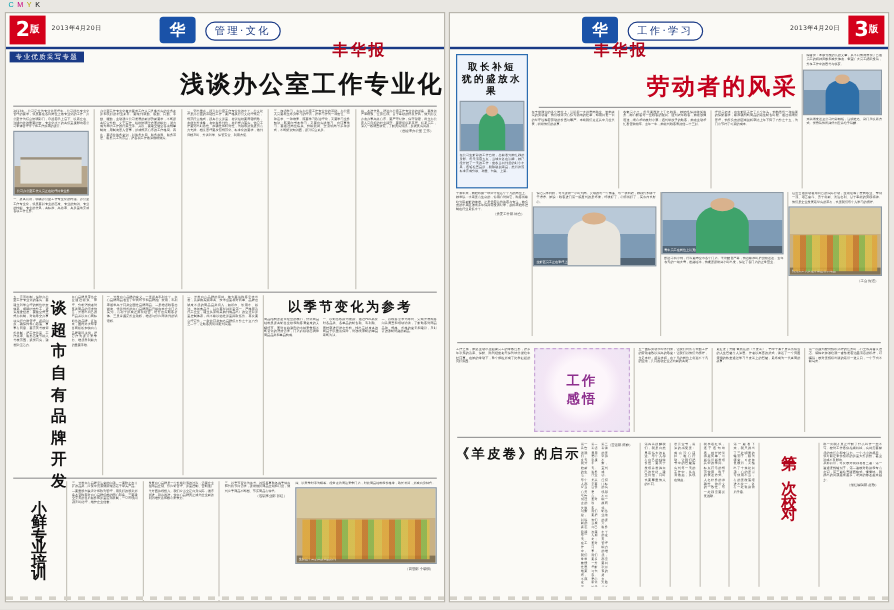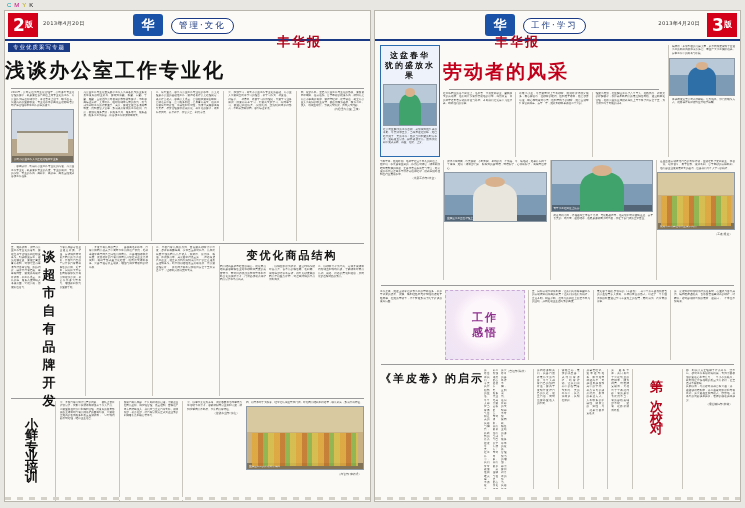--- a/index.html
+++ b/index.html
@@ -81,21 +81,21 @@
   }
   .paperlogo.r{right:200px;left:auto;}
   .subbar{
     position:absolute;top:32px;left:3px;
     background:#1a3a86;color:#fff;font-size:5.5px;
     padding:1px 5px;letter-spacing:1px;
   }
 
   
   .headline{
-    text-align:left;
+    text-align:right;
     font-size:20px;font-weight:bold;color:#111;
     letter-spacing:2px;
     padding:6px 0 2px 0;
     font-family:"DejaVu Serif", serif;
   }
   .headline.red{color:#c3001c;}
   .rule{height:1px;background:#9a9a9a;margin:2px 6px;}
 
   
   .tblock{
@@ -244,21 +244,21 @@
         <div class="headline" style="font-size:13px;padding:2px 0">谈超市自有品牌开发</div>
         <div class="tblock">自有品牌是零售企业通过收集、整理、分析消费者对某类商品的需求信息，开发出自己的产品并以自有商标销售的品牌。近年来，国内外大型零售商纷纷加快自有品牌建设步伐，把它作为提升竞争力、增强盈利能力的重要手段。</div>
       </div>
       <div style="width:62px" class="colrule">
         <div class="tblock" style="padding-left:3px">一、开发自有品牌的意义。一是提高毛利水平。自有品牌商品省去了中间环节和品牌推广费用，毛利率通常高于同类全国性品牌商品。二是增强顾客忠诚度。优质优价的自有品牌商品只能在本企业门店买到，有利于形成差异化经营，培育忠实顾客群体。三是掌握定价主动权，增强与供应商谈判的话语权。</div>
       </div>
       <div style="width:62px" class="colrule">
         <div class="tblock" style="padding-left:3px">二、开发自有品牌的原则。首先要从顾客需求出发，选择购买频率高、技术含量相对简单、品牌忠诚度不强的商品品类切入，如纸巾、饮用水、粮油、休闲食品等。其次要坚持质量第一，严格筛选代工企业，建立从原料采购到成品出厂的全过程质量控制体系，绝不能以牺牲质量换取低价。再次要合理定价，一般比同类知名品牌低百分之十至百分之二十，让顾客真切感受到实惠。</div>
       </div>
       <div style="flex:1" class="colrule">
-        <div class="boxhead">变优化商品结构</div>
+        <div class="boxhead">以季节变化为参考</div>
         <div style="display:flex;gap:3px">
           <div class="tblock" style="flex:1">商品结构是超市经营的核心，优化商品结构是提高销售业绩和顾客满意度的关键环节。面对日趋激烈的市场竞争和不断变化的消费需求，门店必须动态调整商品品类和单品构成。</div>
           <div class="tblock" style="flex:1">一、以销售数据为依据。通过POS系统对各品类、各单品的销售额、毛利额、周转率进行排名分析，找出贡献度高的商品予以重点保障，对连续滞销的单品果断淘汰。</div>
           <div class="tblock" style="flex:1">二、以顾客需求为导向。定期开展顾客问卷调查和现场访谈，了解顾客对商品品种、规格、价格的意见和建议，及时引进适销对路的新品。</div>
         </div>
       </div>
     </div>
 
     <div class="rule"></div>
 
@@ -297,21 +297,21 @@
       <div class="issuedate r">2013年4月20日</div>
       <div class="pagenum right">
         <span>3</span>
           <small>版</small>
       </div>
     </div>
 
     <div style="display:flex;gap:3px;padding:4px 5px 0 5px;height:112px">
 
       <div class="sidebox" style="width:60px;display:flex;flex-direction:column;gap:2px">
-        <div class="boxhead sm" style="white-space:pre-line;line-height:10px;font-size:8px">这盆春华
+        <div class="boxhead sm" style="white-space:pre-line;line-height:10px;font-size:8px">取长补短
 犹的盛放水果</div>
         <div class="photo person" style="height:40px"></div>
         <div class="tblock">在公司生鲜部的工作台前，总能看到她忙碌的身影。每天清晨五点，当城市还在沉睡，她已经开始了一天的工作：验收当日到货的时令水果，逐箱检查品质，剔除破损果品，然后按照标准完成分级、称重、包装、上架。</div>
       </div>
 
       <div style="flex:1;display:flex;flex-direction:column">
         <div class="headline red" style="font-size:19px;padding-top:14px">劳动者的风采</div>
         <div class="rule"></div>
         <div style="display:flex;gap:3px;flex:1">
           <div class="tblock" style="flex:1">在丰华商业的各个岗位上，活跃着一大批爱岗敬业、勤勉踏实的劳动者。他们或许没有惊天动地的壮举，却用日复一日的坚守诠释着劳动的价值与尊严。本期我们走近其中几位代表，听听他们的故事。</div>

